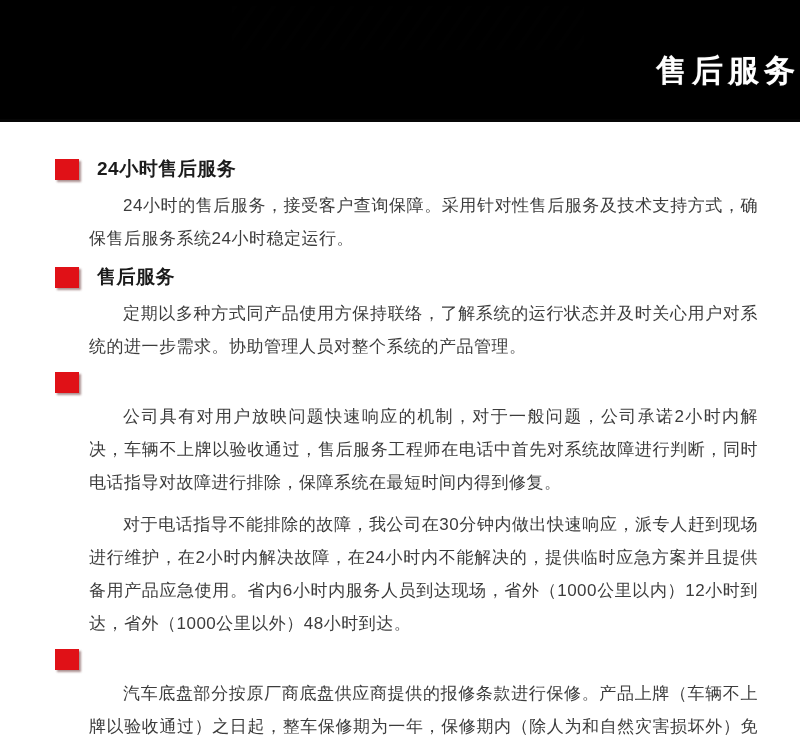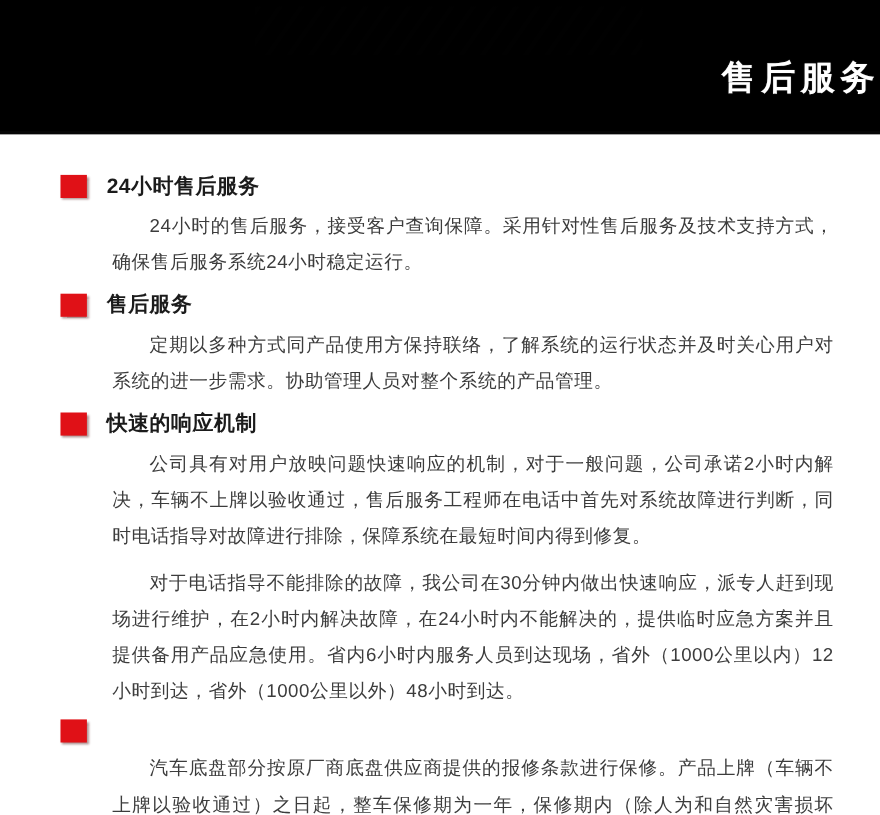--- a/index.html
+++ b/index.html
@@ -75,21 +75,21 @@
     box-shadow: 1.5px 2px 2px rgba(70, 10, 10, 0.45);
   }
   .section-title {
     margin: 0;
     font-size: 19px;
     font-weight: bold;
     color: #1b1b1b;
     letter-spacing: 0.5px;
   }
   .para {
-    margin: 0 0 9px 47px;
+    margin: 0 0 9px 34px;
     font-size: 17px;
     line-height: 33px;
     color: #3c3c3c;
     text-indent: 2em;
     text-align: justify;
     letter-spacing: 0.5px;
   }
 </style>
 </head>
 <body>
@@ -115,21 +115,20 @@
       <div class="section-header">
         <span class="bullet"></span>
         <h2 class="section-title">售后服务</h2>
       </div>
       <p class="para">定期以多种方式同产品使用方保持联络，了解系统的运行状态并及时关心用户对系统的进一步需求。协助管理人员对整个系统的产品管理。</p>
     </section>
 
     <section class="section">
       <div class="section-header">
         <span class="bullet"></span>
-        <h2 class="section-title">快速的响应机制</h2>
       </div>
       <p class="para">公司具有对用户放映问题快速响应的机制，对于一般问题，公司承诺2小时内解决，车辆不上牌以验收通过，售后服务工程师在电话中首先对系统故障进行判断，同时电话指导对故障进行排除，保障系统在最短时间内得到修复。</p>
       <p class="para">对于电话指导不能排除的故障，我公司在30分钟内做出快速响应，派专人赶到现场进行维护，在2小时内解决故障，在24小时内不能解决的，提供临时应急方案并且提供备用产品应急使用。省内6小时内服务人员到达现场，省外（1000公里以内）12小时到达，省外（1000公里以外）48小时到达。</p>
     </section>
 
     <section class="section">
       <div class="section-header">
         <span class="bullet"></span>
       </div>
       <p class="para">汽车底盘部分按原厂商底盘供应商提供的报修条款进行保修。产品上牌（车辆不上牌以验收通过）之日起，整车保修期为一年，保修期内（除人为和自然灾害损坏外）免费保修，提供终身保修服务，终身负责维修、保养，配件只收成本价。</p>

